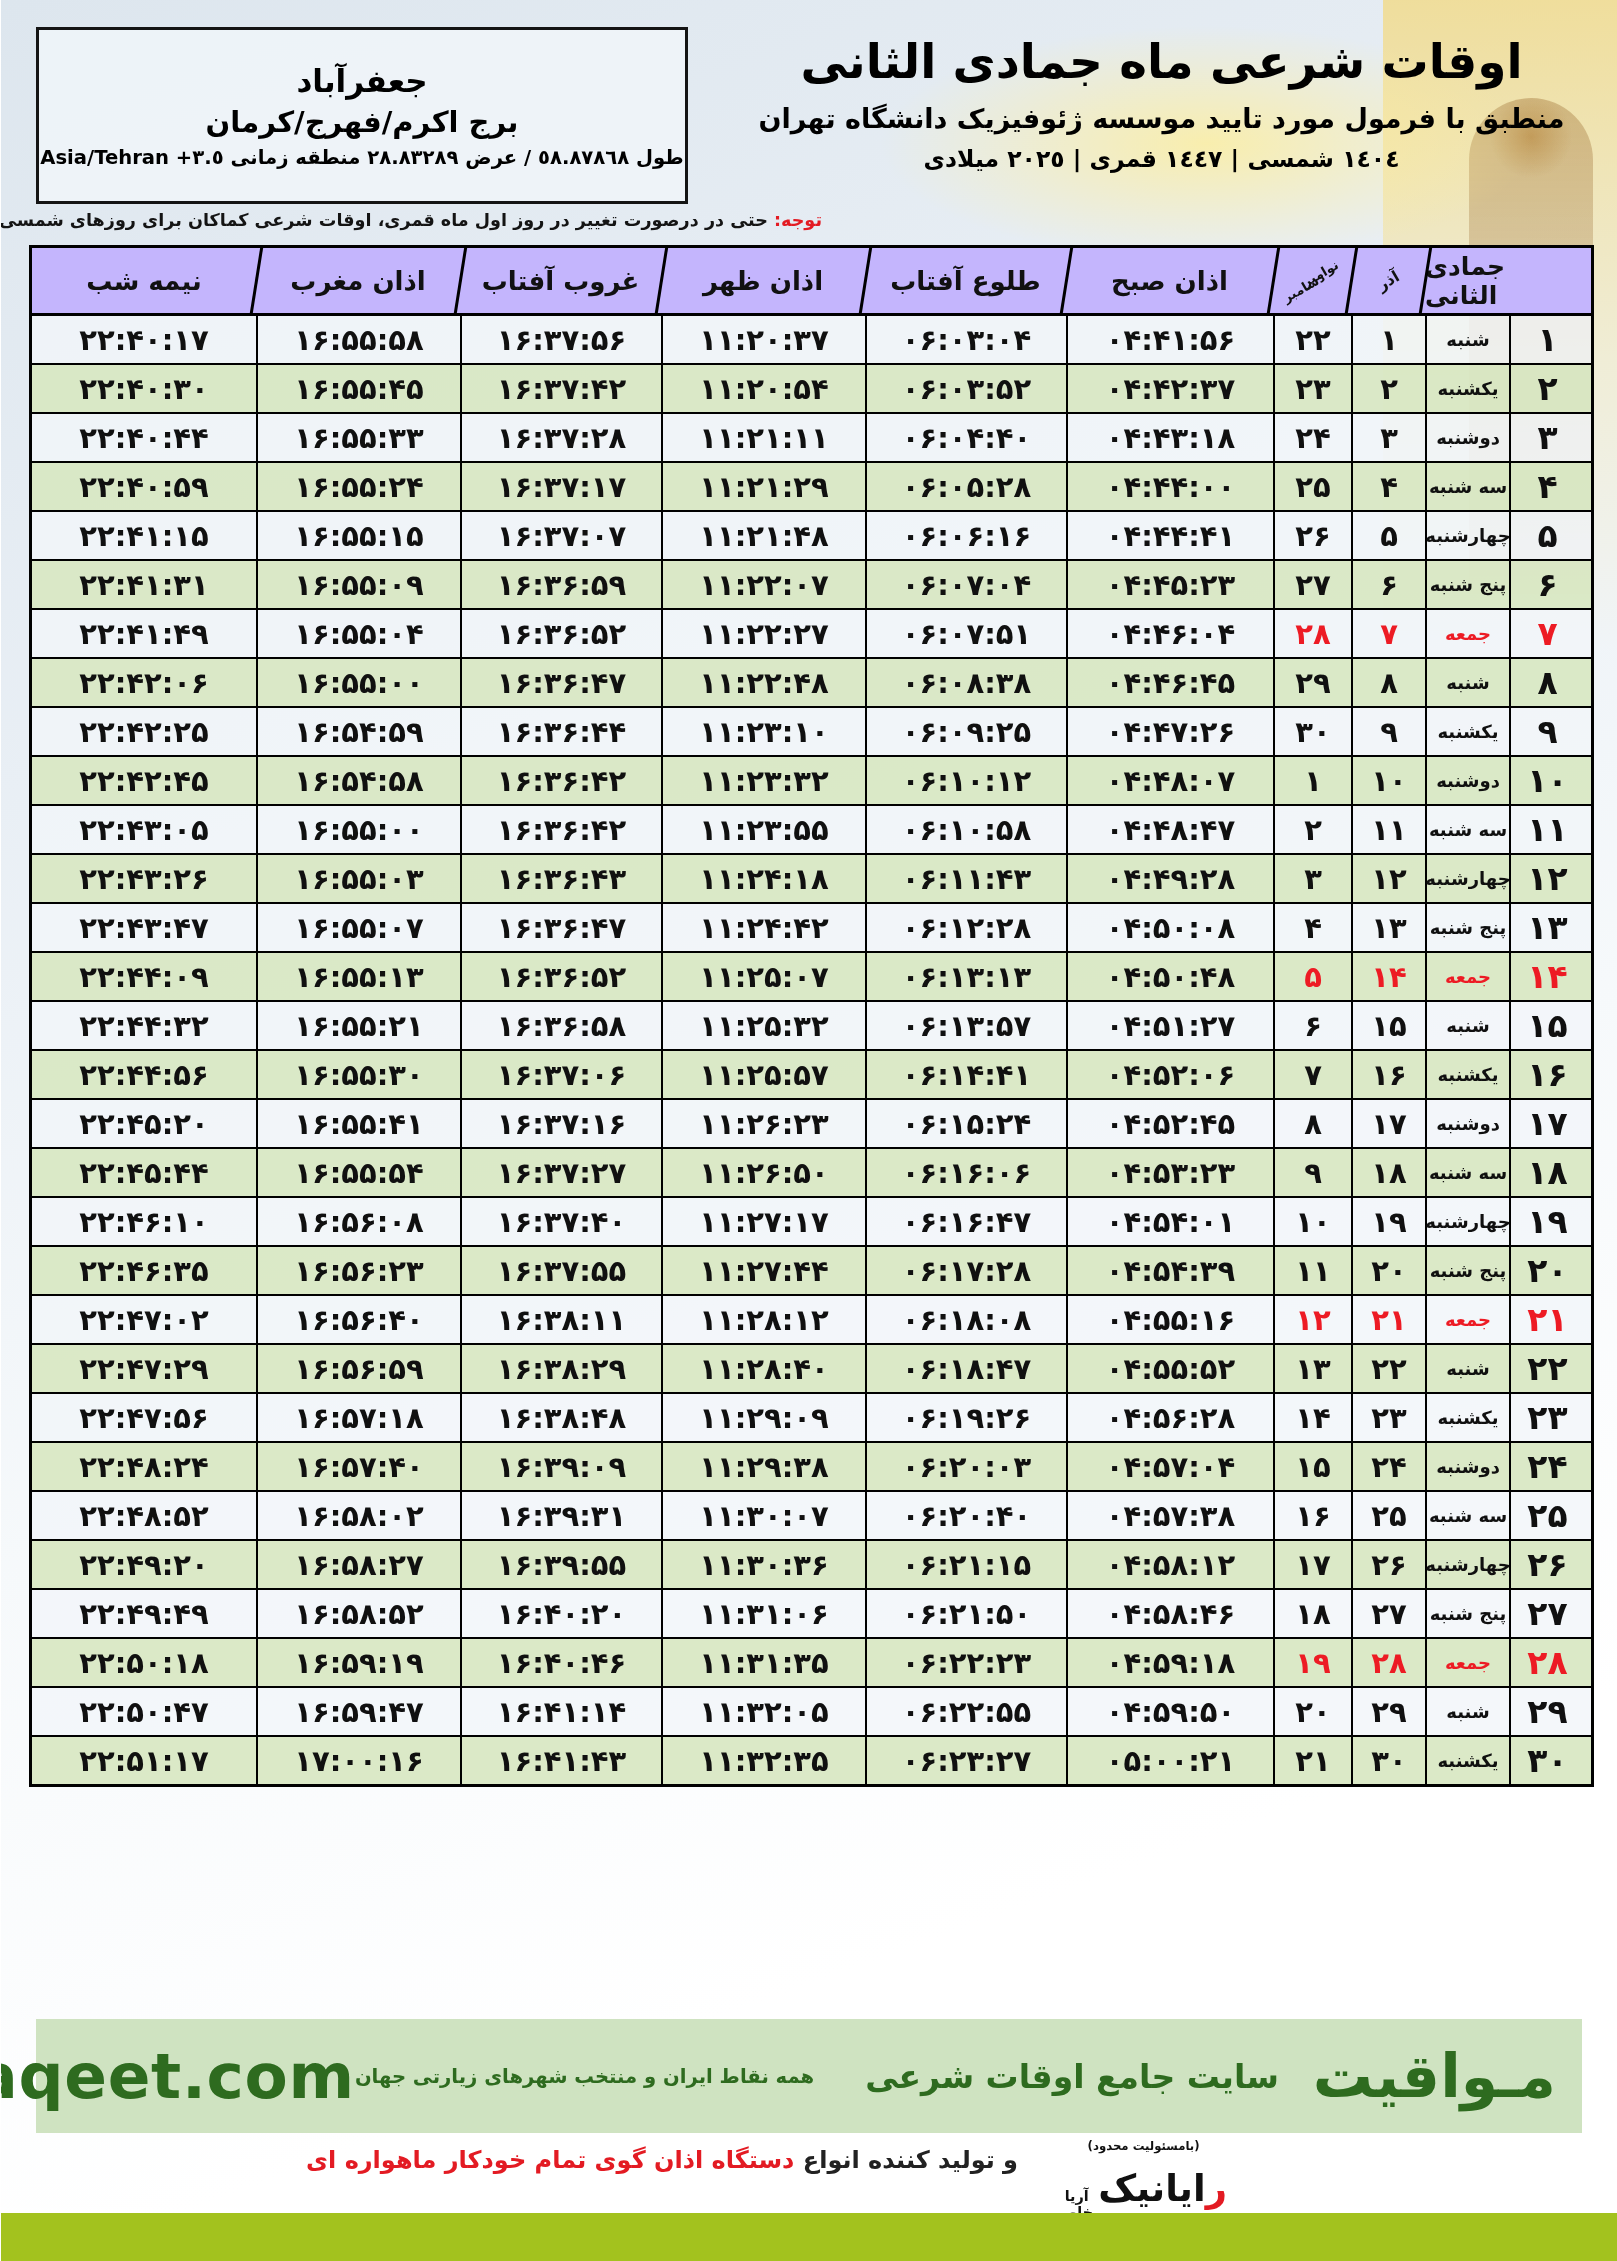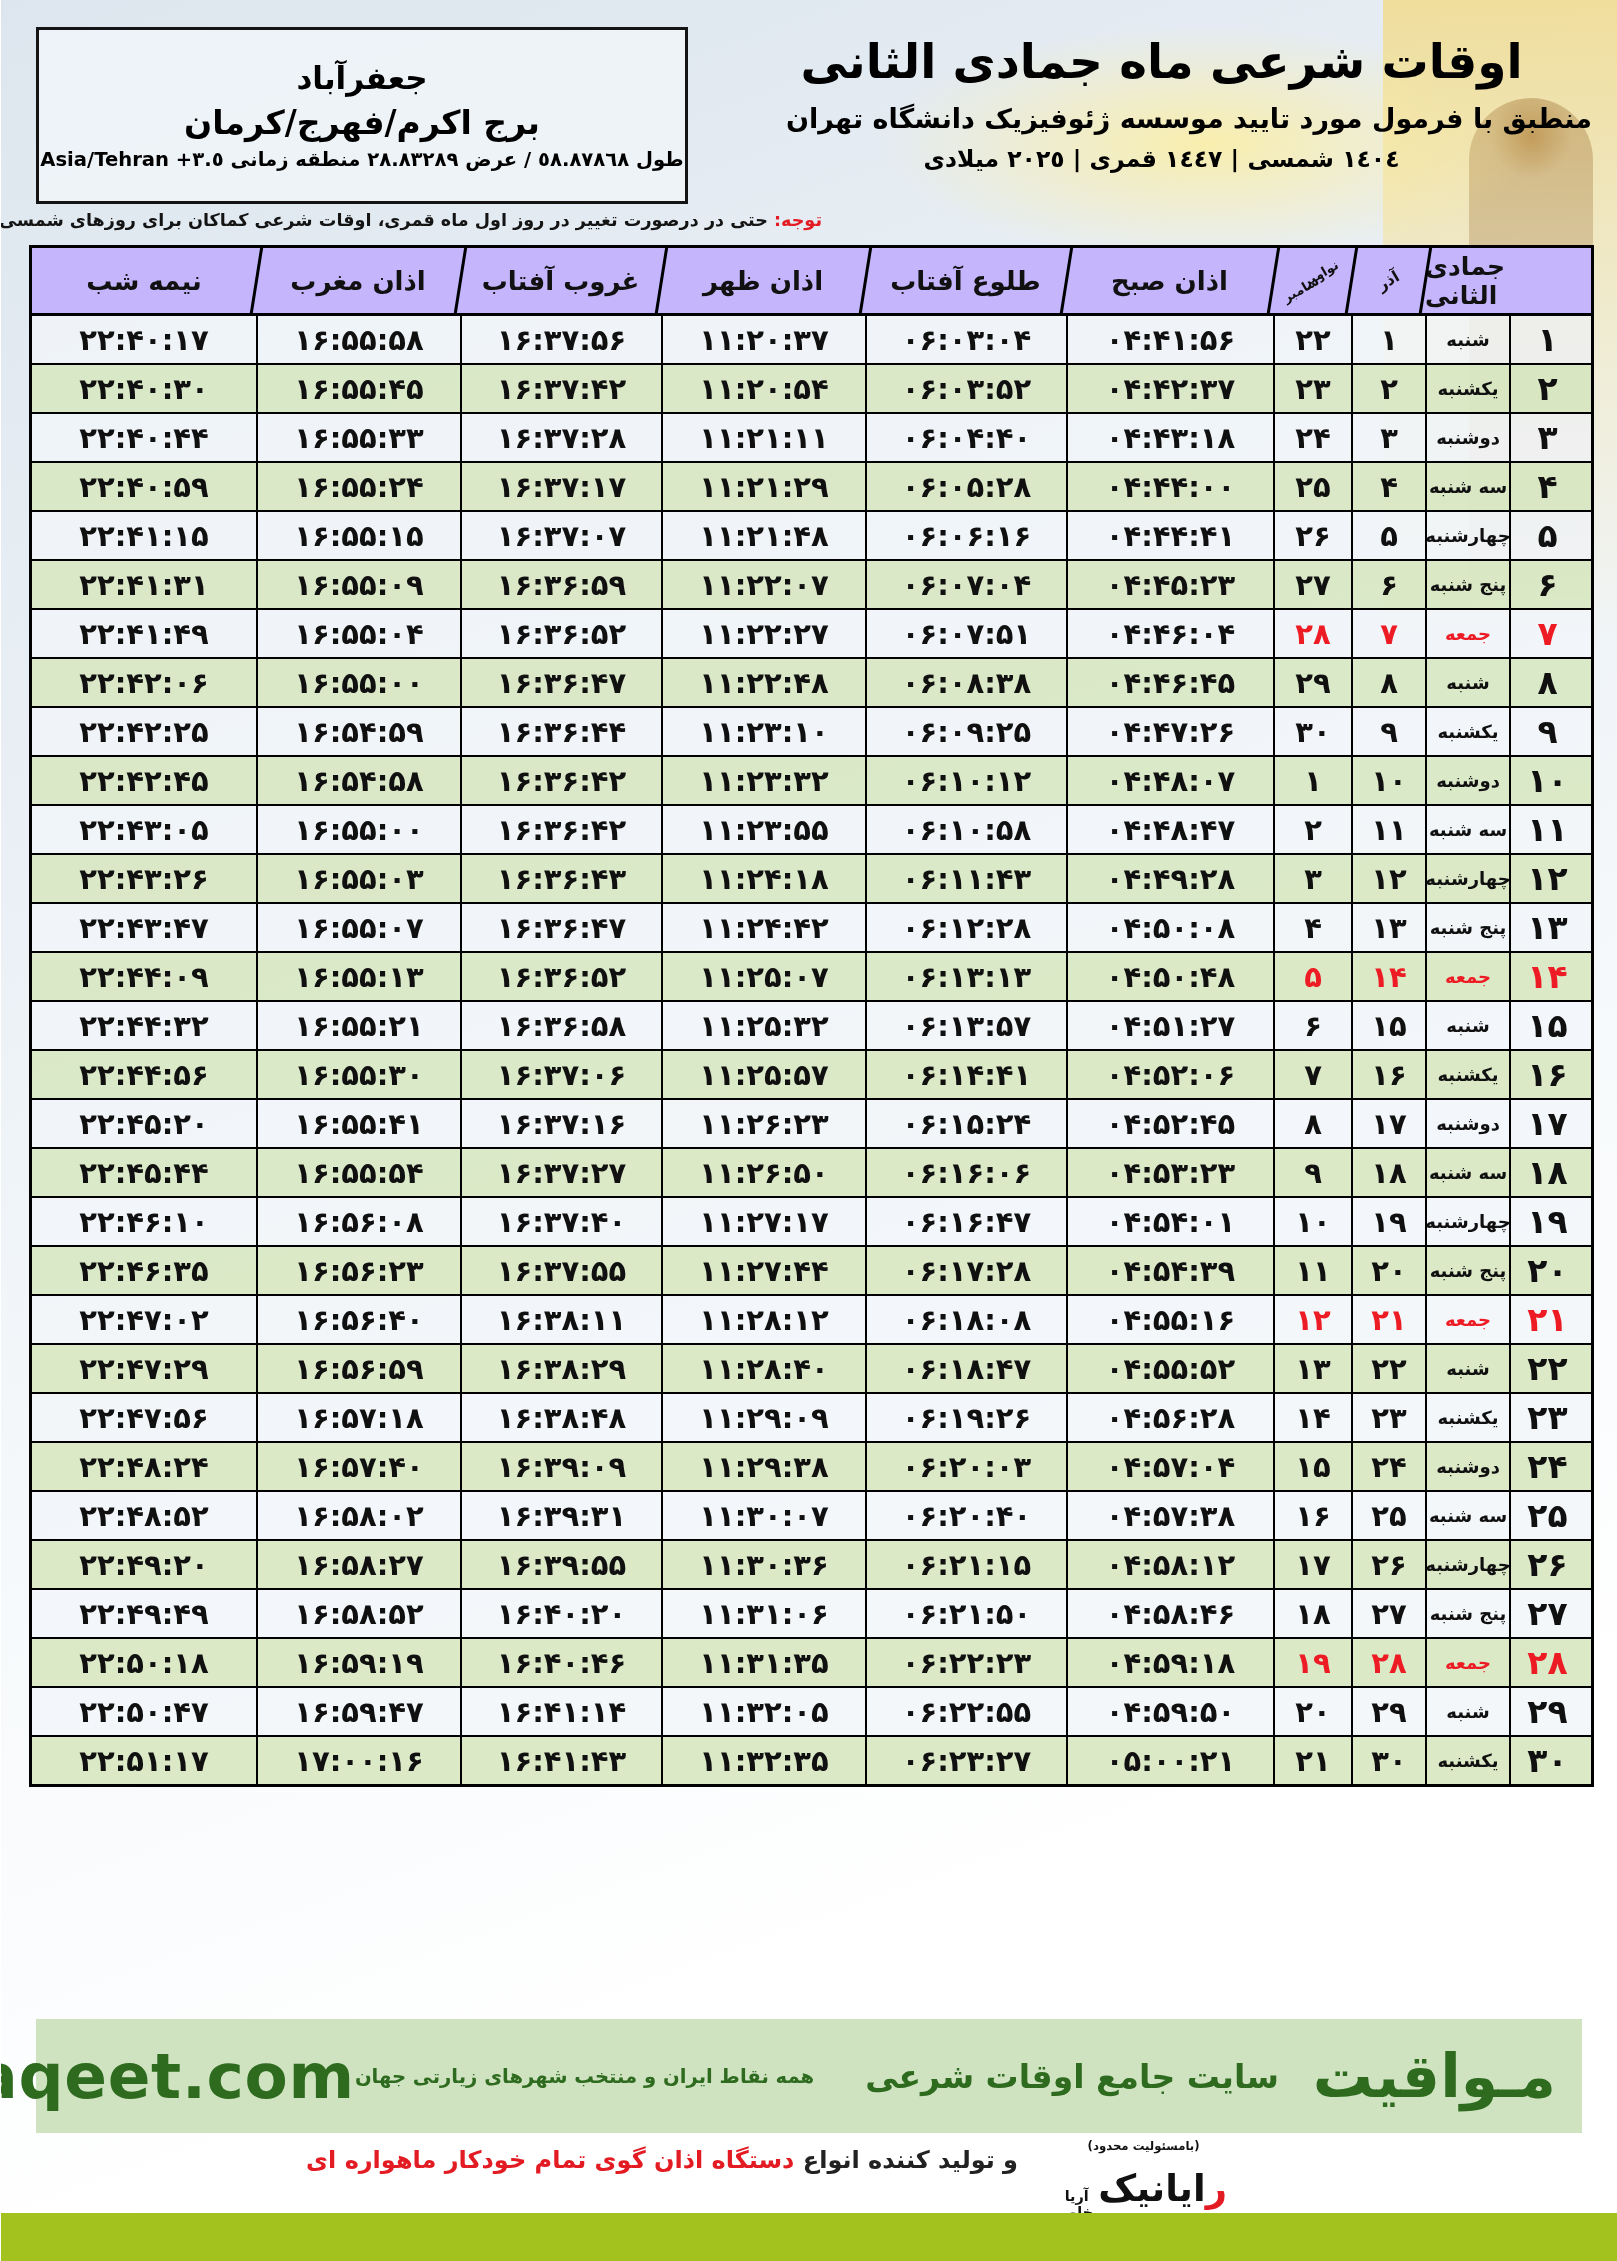--- a/index.html
+++ b/index.html
@@ -29,27 +29,27 @@
   }
 
   
   .loc-box{
     position:absolute;left:36px;top:27px;width:646px;height:171px;
     border:3.3px solid #141414;background:rgba(240,244,249,.85);
     display:flex;flex-direction:column;justify-content:center;align-items:center;gap:6.5px;
     text-align:center;
   }
   .loc-city{font-size:31px;font-weight:bold;color:#000;}
-  .loc-region{font-size:33px;font-weight:bold;color:#000;}
+  .loc-region{font-size:29px;font-weight:bold;color:#000;}
   .loc-coords{font-size:19.6px;font-weight:bold;color:#000;direction:rtl;}
   .title-block{
     position:absolute;left:731px;top:33px;width:861px;text-align:center;direction:rtl;color:#000;
   }
   .main-title{font-size:47px;font-weight:bold;line-height:1.25;}
-  .sub-title{font-size:27px;font-weight:bold;margin-top:11.7px;text-align:right;}
+  .sub-title{font-size:27px;font-weight:bold;margin-top:11.7px;}
   .dates-line{font-size:23.5px;font-weight:bold;margin-top:10.4px;}
   .notice{
     position:absolute;left:36px;top:210px;width:786px;direction:rtl;text-align:right;
     font-size:17.6px;font-weight:bold;color:#141414;white-space:nowrap;
   }
   .notice .red{color:#e31b23;}
 
   
   .ptable{
     position:absolute;left:29px;top:245px;width:1559px;

